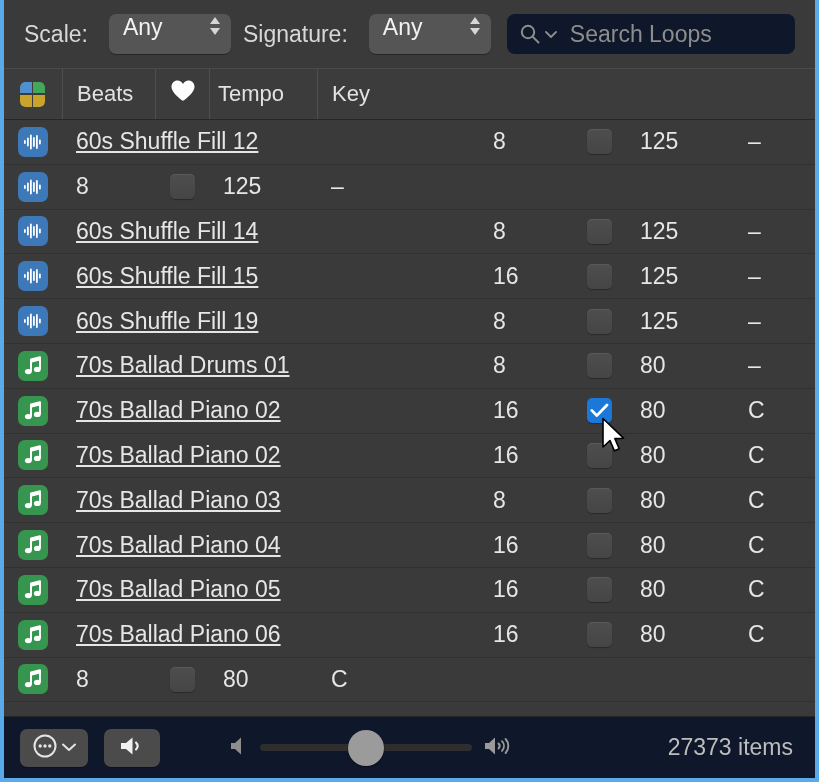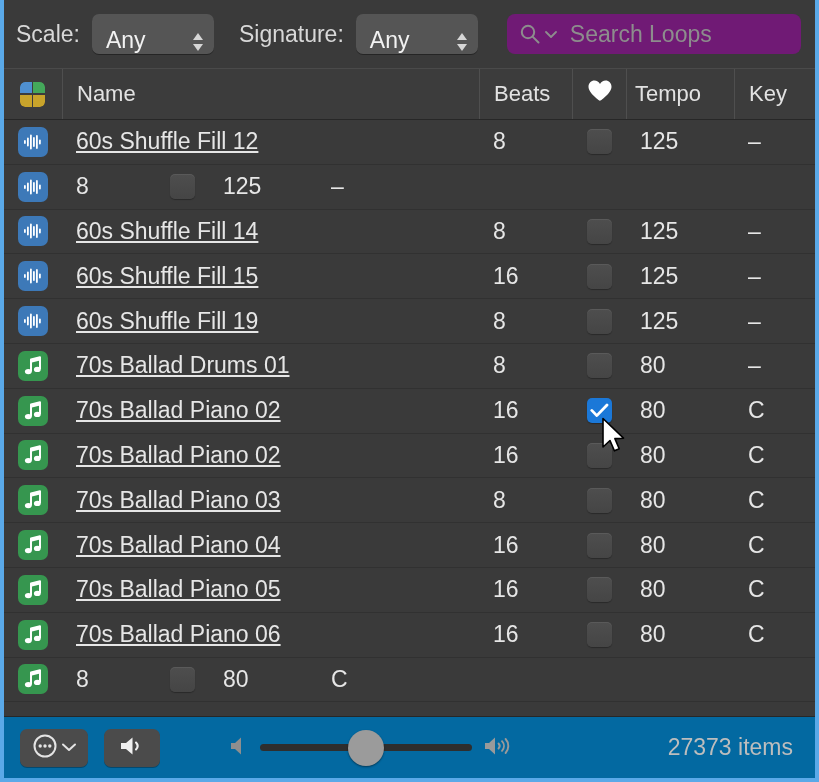--- a/index.html
+++ b/index.html
@@ -27,61 +27,60 @@
     flex-direction: column;
   }
 
   
   #filterbar {
     height: 68px;
     flex: 0 0 68px;
     background: #3a3a3a;
     display: flex;
     align-items: center;
-    padding: 0 12px;
-    box-sizing: border-box;
-    gap: 3px;
+    padding: 0 20px;
+    box-sizing: border-box;
+    gap: 12px;
   }
   .filter-label {
     color: #d8d8d8;
     font-size: 23px;
     margin-right: 9px;
     white-space: nowrap;
   }
   .popup-button {
     display: inline-flex;
-    align-items: flex-end;
+    align-items: flex-start;
     justify-content: space-between;
     background: #555555;
     border-radius: 7px;
     height: 40px;
     box-sizing: border-box;
     padding: 0 9px 0 14px;
     min-width: 122px;
-    margin-right: 22px;
     box-shadow: 0 1px 0 rgba(0,0,0,0.35);
   }
   .popup-value {
     color: #f2f2f2;
     font-size: 23px;
     margin-right: 16px;
   }
   .stepper {
     display: inline-flex;
     flex-direction: column;
     align-items: center;
     justify-content: center;
     line-height: 0;
   }
   .stepper svg { display: block; }
 
   #search-field {
     flex: 1 1 auto;
     height: 40px;
-    background: #701a75;
+    background: #0f172a;
     border-radius: 8px;
     display: flex;
     align-items: center;
     padding: 0 12px;
     box-sizing: border-box;
     margin-left: 4px;
     margin-right: 0px;
     max-width: 294px;
   }
   #search-field .search-icon { line-height: 0; margin-right: 4px; }
@@ -182,21 +181,21 @@
   .checkbox.checked {
     background: #1b78d8;
     box-shadow: 0 1px 1px rgba(0,0,0,0.3);
   }
   .checkbox svg { display: block; }
 
   
   #bottombar {
     flex: 0 0 62px;
     height: 62px;
-    background: #0369a1;
+    background: #0f172a;
     border-top: 1px solid #272727;
     display: flex;
     align-items: center;
     padding: 0 16px;
     box-sizing: border-box;
   }
   .tool-button {
     background: #4b4b4b;
     border-radius: 7px;
     height: 38px;
@@ -299,23 +298,20 @@
 
   <div id="table-header">
     <div class="hcell h-icon">
       <span class="grid-icon">
           <i></i>
           <i></i>
           <i></i>
           <i></i>
         </span>
     </div>
-    <div class="hcell h-name">
-      <span>Name</span>
-    </div>
     <div class="hcell h-beats">
       <span>Beats</span>
     </div>
     <div class="hcell h-fav">
       <span>
         <svg width="26" height="24" viewBox="0 0 26 24">
           <path d="M13 22 C13 22 1.5 14.4 1.5 7.8 C1.5 4.2 4.2 1.6 7.4 1.6 C9.8 1.6 11.9 3 13 5.1 C14.1 3 16.2 1.6 18.6 1.6 C21.8 1.6 24.5 4.2 24.5 7.8 C24.5 14.4 13 22 13 22 Z" fill="#ffffff"></path>
         </svg>
       </span>
     </div>

